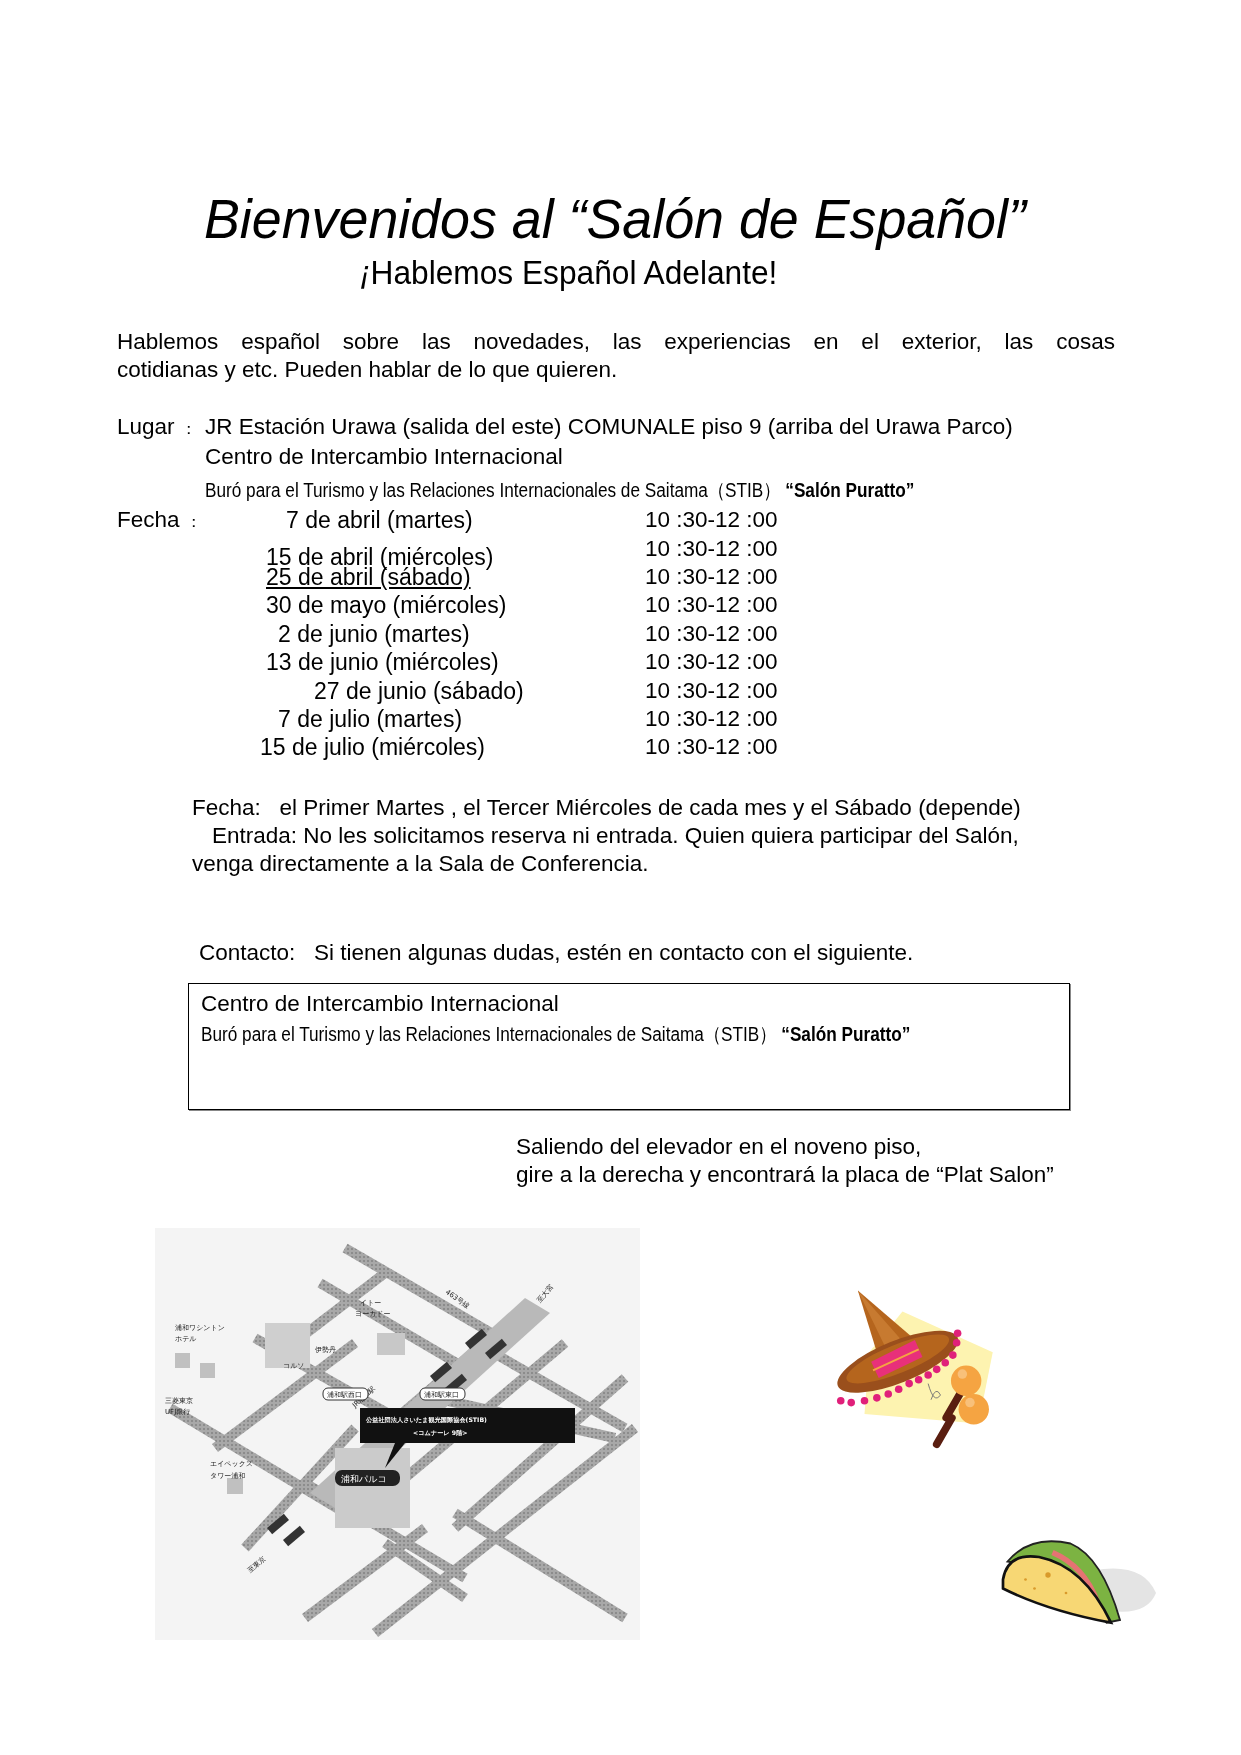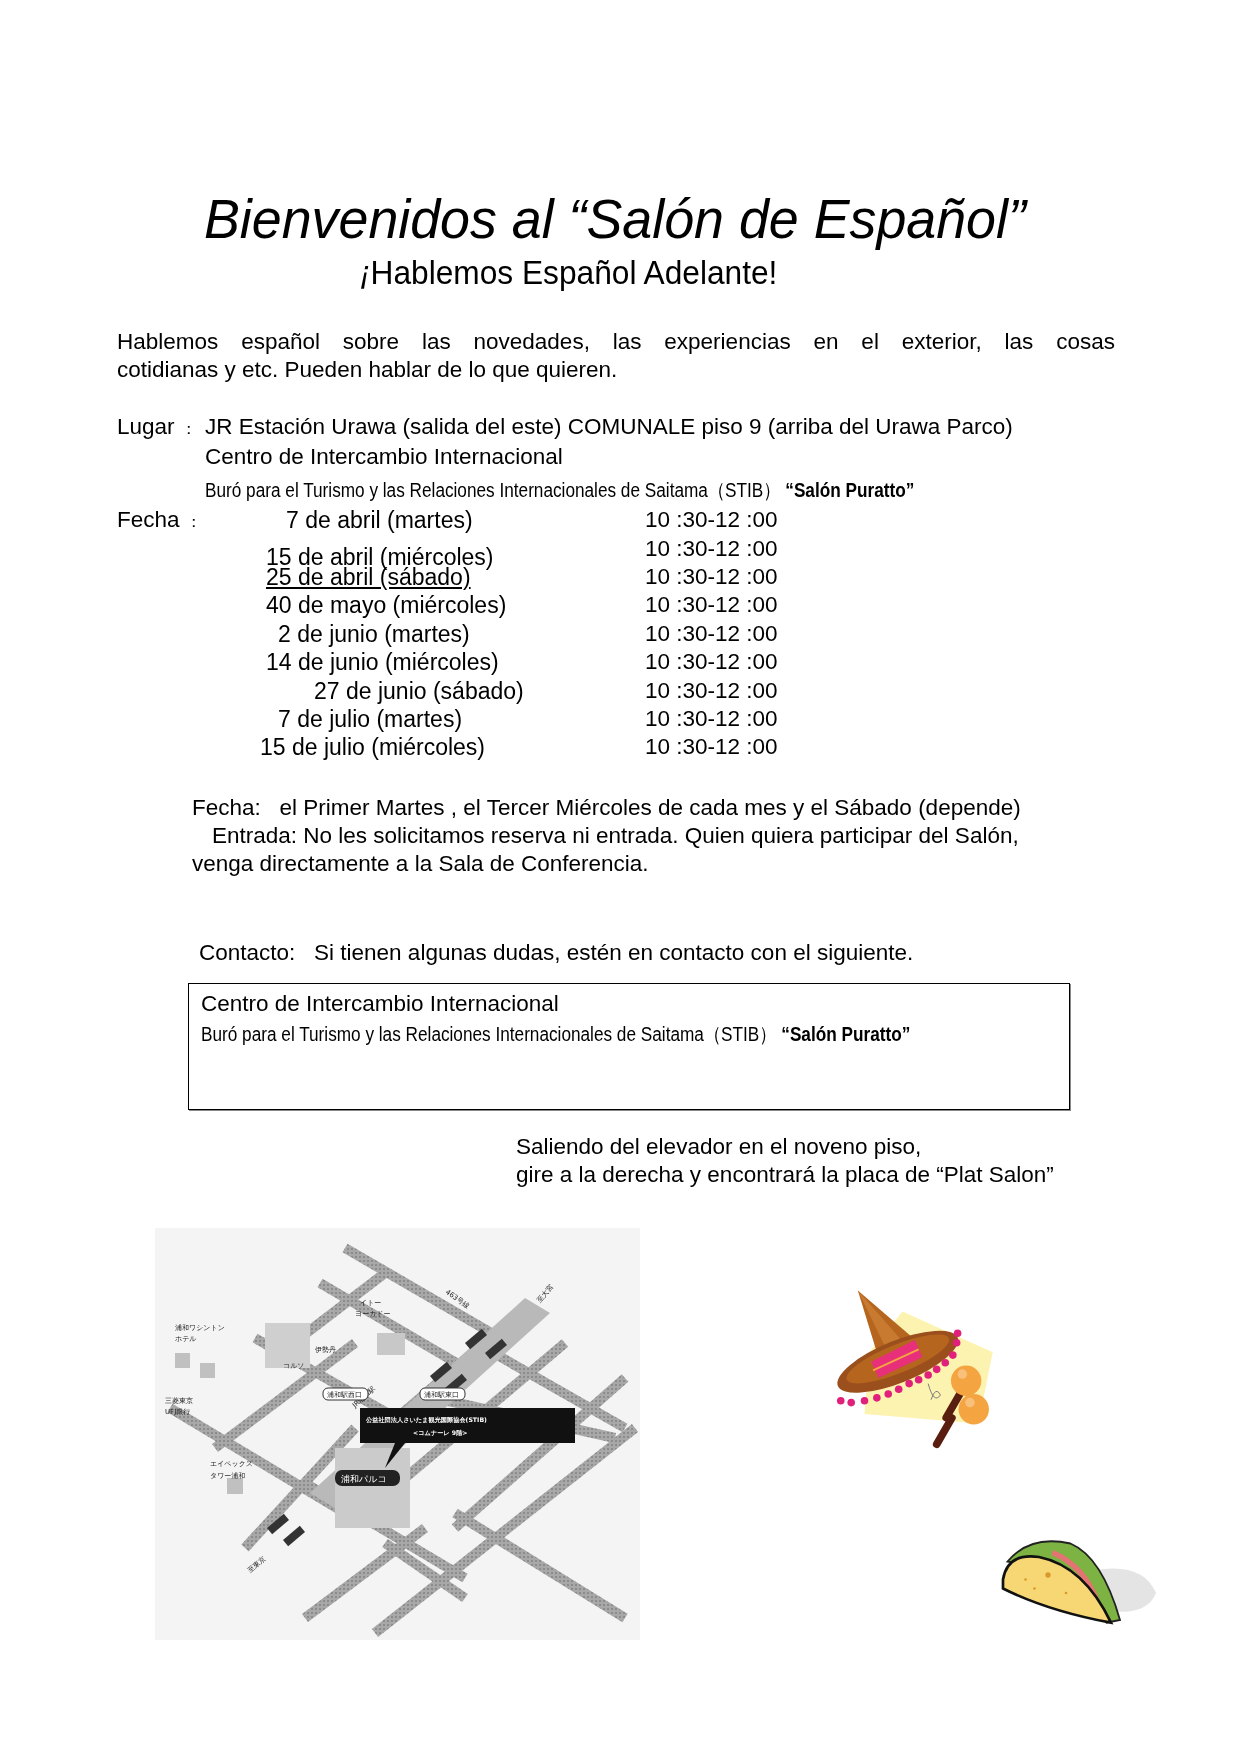--- a/index.html
+++ b/index.html
@@ -46,27 +46,27 @@
 <div id="schedule">
   <div class="schedule-row" style="left:286px; top:507px;">7 de abril (martes)</div>
   <div class="time" style="top:507px;">10 :30-12 :00</div>
 
   <div class="schedule-row" style="left:266px; top:536px;margin-top:8px;">15 de abril (miércoles)</div>
   <div class="time" style="top:536px;">10 :30-12 :00</div>
 
   <div class="schedule-row" style="left:266px; top:564px;text-decoration:underline;">25 de abril (sábado)</div>
   <div class="time" style="top:564px;">10 :30-12 :00</div>
 
-  <div class="schedule-row" style="left:266px; top:592px;">40 de mayo (miércoles)</div>
+  <div class="schedule-row" style="left:266px; top:592px;">30 de mayo (miércoles)</div>
   <div class="time" style="top:592px;">10 :30-12 :00</div>
 
   <div class="schedule-row" style="left:278px; top:621px;">2 de junio (martes)</div>
   <div class="time" style="top:621px;">10 :30-12 :00</div>
 
-  <div class="schedule-row" style="left:266px; top:649px;">14 de junio (miércoles)</div>
+  <div class="schedule-row" style="left:266px; top:649px;">13 de junio (miércoles)</div>
   <div class="time" style="top:649px;">10 :30-12 :00</div>
 
   <div class="schedule-row" style="left:266px; top:678px;margin-left:48px;">27 de junio (sábado)</div>
   <div class="time" style="top:678px;">10 :30-12 :00</div>
 
   <div class="schedule-row" style="left:278px; top:706px;">7 de julio (martes)</div>
   <div class="time" style="top:706px;">10 :30-12 :00</div>
 
   <div class="schedule-row" style="left:260px; top:734px;">15 de julio (miércoles)</div>
   <div class="time" style="top:734px;">10 :30-12 :00</div>

